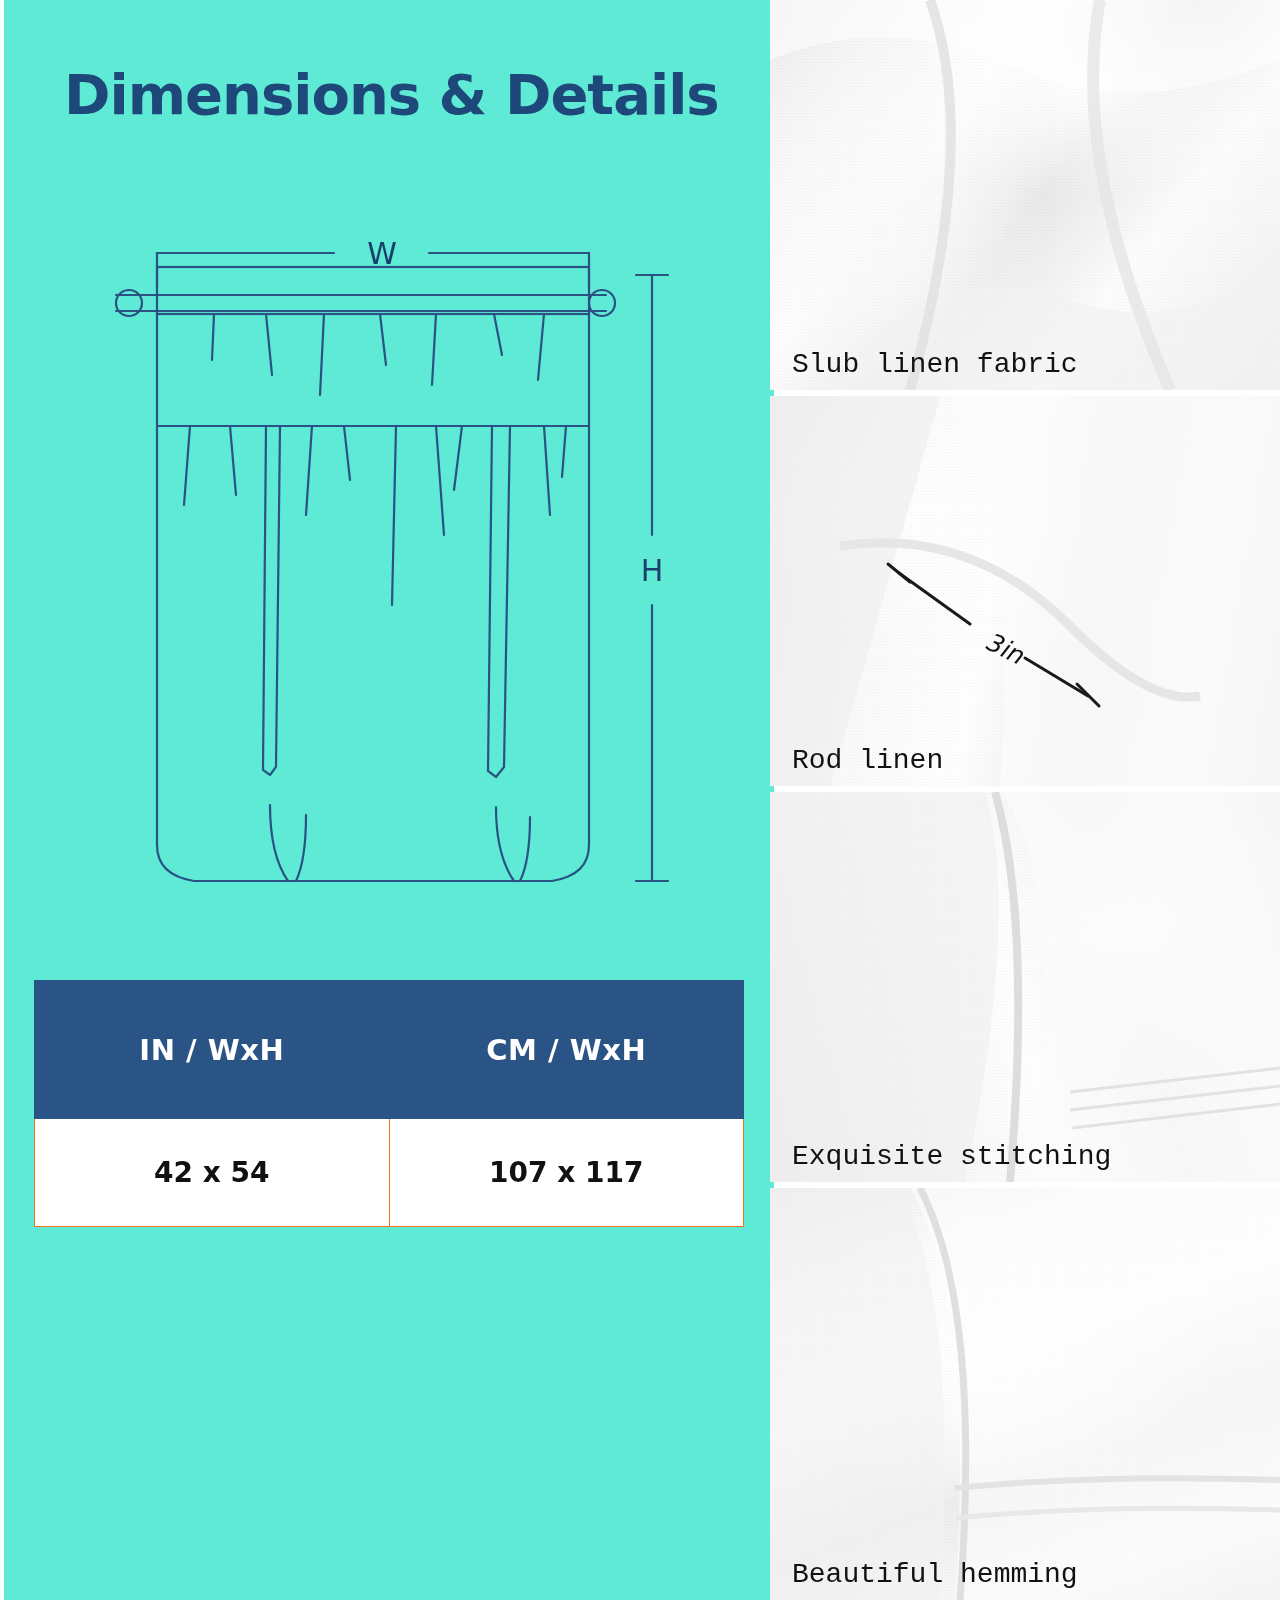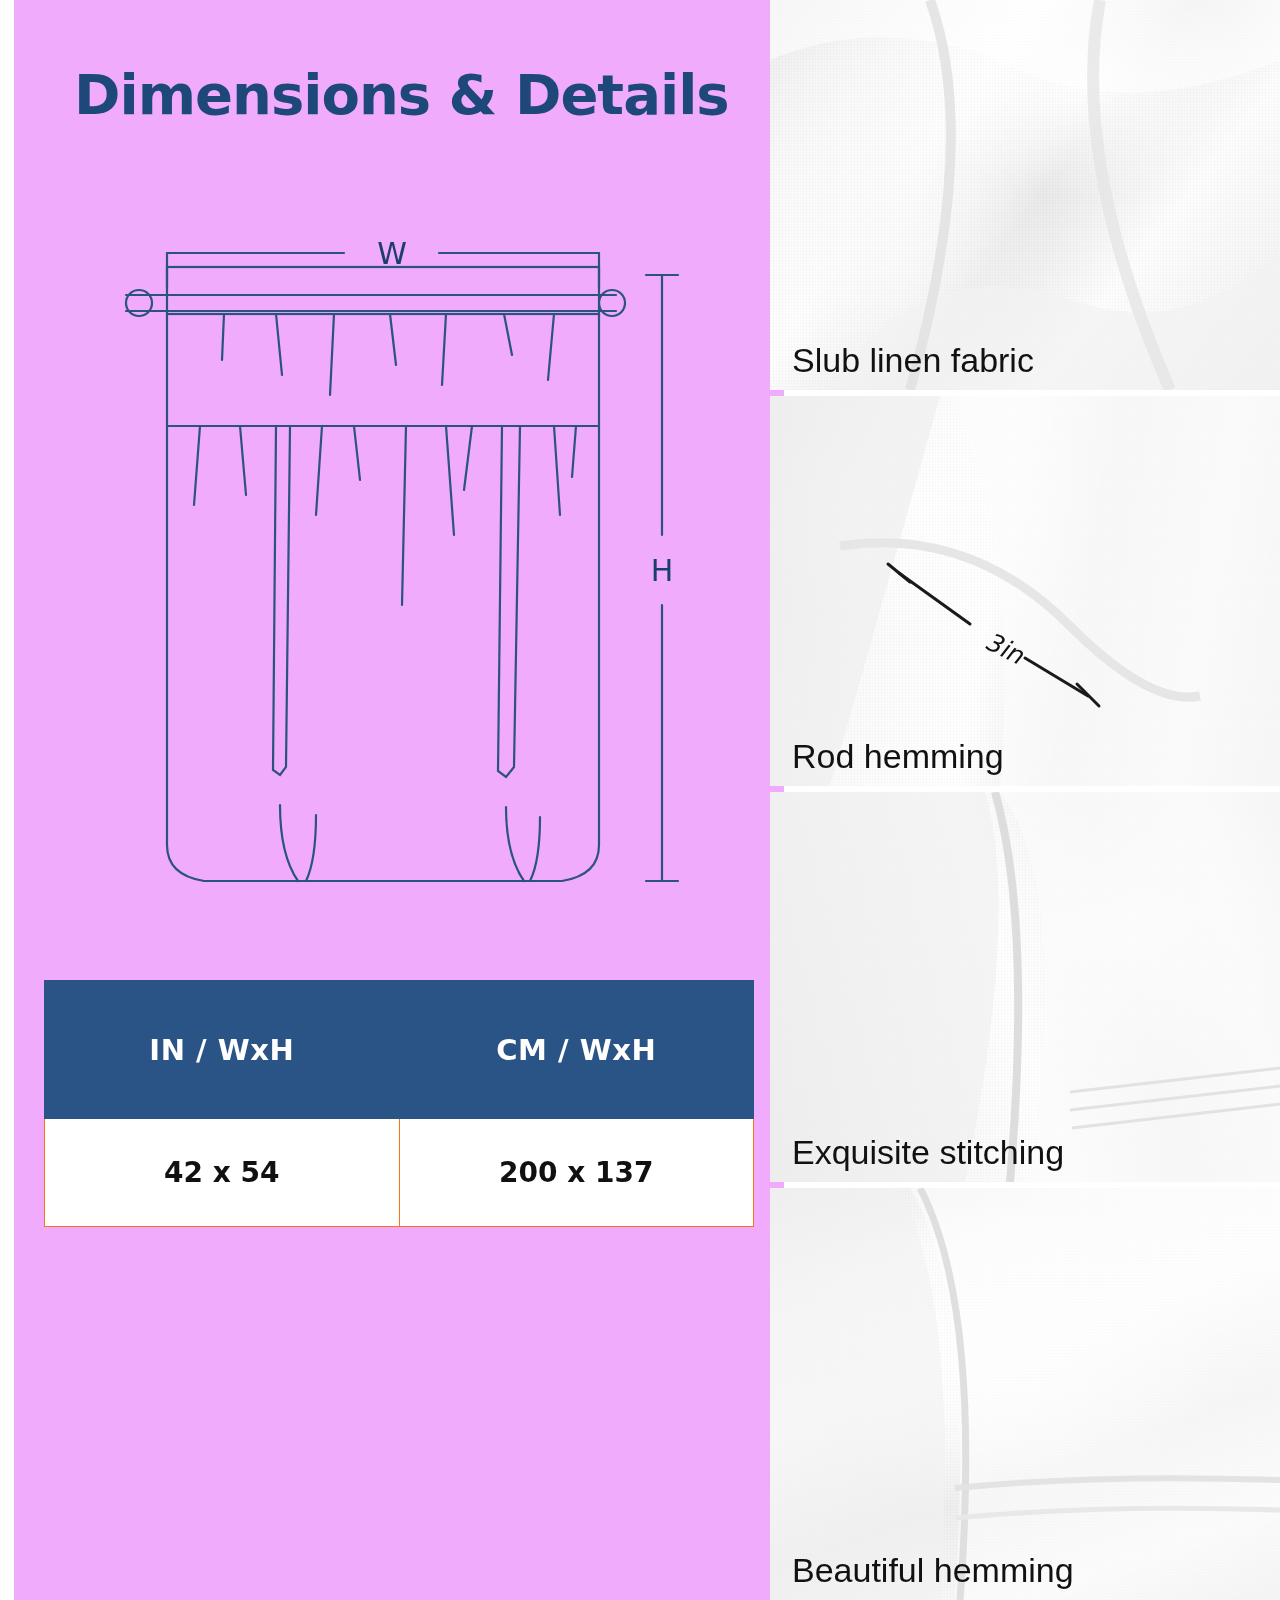--- a/index.html
+++ b/index.html
@@ -17,25 +17,25 @@
   }
   .page {
     position: relative;
     width: 1280px;
     height: 1600px;
   }
 
   
   .left-panel {
     position: absolute;
-    left: 14px;
+    left: 4px;
     top: 0;
     width: 770px;
     height: 1600px;
-    background: #f0abfc;
+    background: #5eead4;
   }
   .title {
     position: absolute;
     left: 60px;
     top: 62px;
     font-size: 56px;
     font-weight: bold;
     color: #1e4879;
     letter-spacing: -1px;
     font-family: "DejaVu Sans", sans-serif;
@@ -93,23 +93,23 @@
   .photo {
     position: absolute;
     left: 0;
     width: 510px;
     overflow: hidden;
   }
   .photo .caption {
     position: absolute;
     left: 22px;
     bottom: 10px;
-    font-size: 34px;
+    font-size: 28px;
     color: #111111;
-    font-family: Liberation Sans, sans-serif;
+    font-family: Liberation Mono, monospace;
     white-space: nowrap;
     margin-top: 44px;
   }
   .p1 { top: 0;    height: 390px; }
   .p2 { top: 396px; height: 390px; }
   .p3 { top: 792px; height: 390px; }
   .p4 { top: 1188px; height: 412px; }
 
   
   .fabric {
@@ -214,21 +214,21 @@
     <table class="size-table">
       <thead>
         <tr>
           <th>IN / WxH</th>
           <th>CM / WxH</th>
         </tr>
       </thead>
       <tbody>
         <tr>
           <td>42 x 54</td>
-          <td>200 x 137</td>
+          <td>107 x 117</td>
         </tr>
       </tbody>
     </table>
   </div>
 
   <div class="right-col">
 
     <div class="photo p1">
       <div class="fabric f1"></div>
       <div class="weave"></div>
@@ -249,21 +249,21 @@
         <path d="M180 0 Q250 150 230 390 L510 390 L510 0 Z" fill="#fcfcfc" opacity="0.7"></path>
         <path d="M70 150 Q200 130 300 230 Q380 310 430 300" stroke="#e6e6e6" stroke-width="9" fill="none"></path>
         <g stroke="#1a1a1a" stroke-width="3" fill="none" stroke-linecap="round">
           <line x1="118" y1="168" x2="140" y2="186"></line>
           <line x1="129" y1="177" x2="200" y2="228"></line>
           <line x1="255" y1="262" x2="318" y2="300"></line>
           <line x1="307" y1="288" x2="329" y2="310"></line>
         </g>
         <text x="215" y="252" font-family="DejaVu Sans, sans-serif" font-style="italic" font-size="25" fill="#111111" transform="rotate(27 215 252)">3in</text>
       </svg>
-      <div class="caption">Rod hemming</div>
+      <div class="caption">Rod linen</div>
     </div>
 
     <div class="photo p4">
       <div class="fabric f4"></div>
       <div class="weave"></div>
       <svg class="overlay-svg" viewBox="0 0 510 412" preserveAspectRatio="none">
         <path d="M130 0 Q190 120 170 412 L0 412 L0 0 Z" fill="#f1f1f1" opacity="0.6"></path>
         <path d="M140 0 Q205 110 185 412 L510 412 L510 0 Z" fill="#fdfdfd" opacity="0.55"></path>
         <path d="M150 0 Q212 120 190 412" stroke="#dfdfdf" stroke-width="7" fill="none"></path>
         <path d="M185 300 Q330 286 510 292" stroke="#e3e3e3" stroke-width="6" fill="none"></path>

